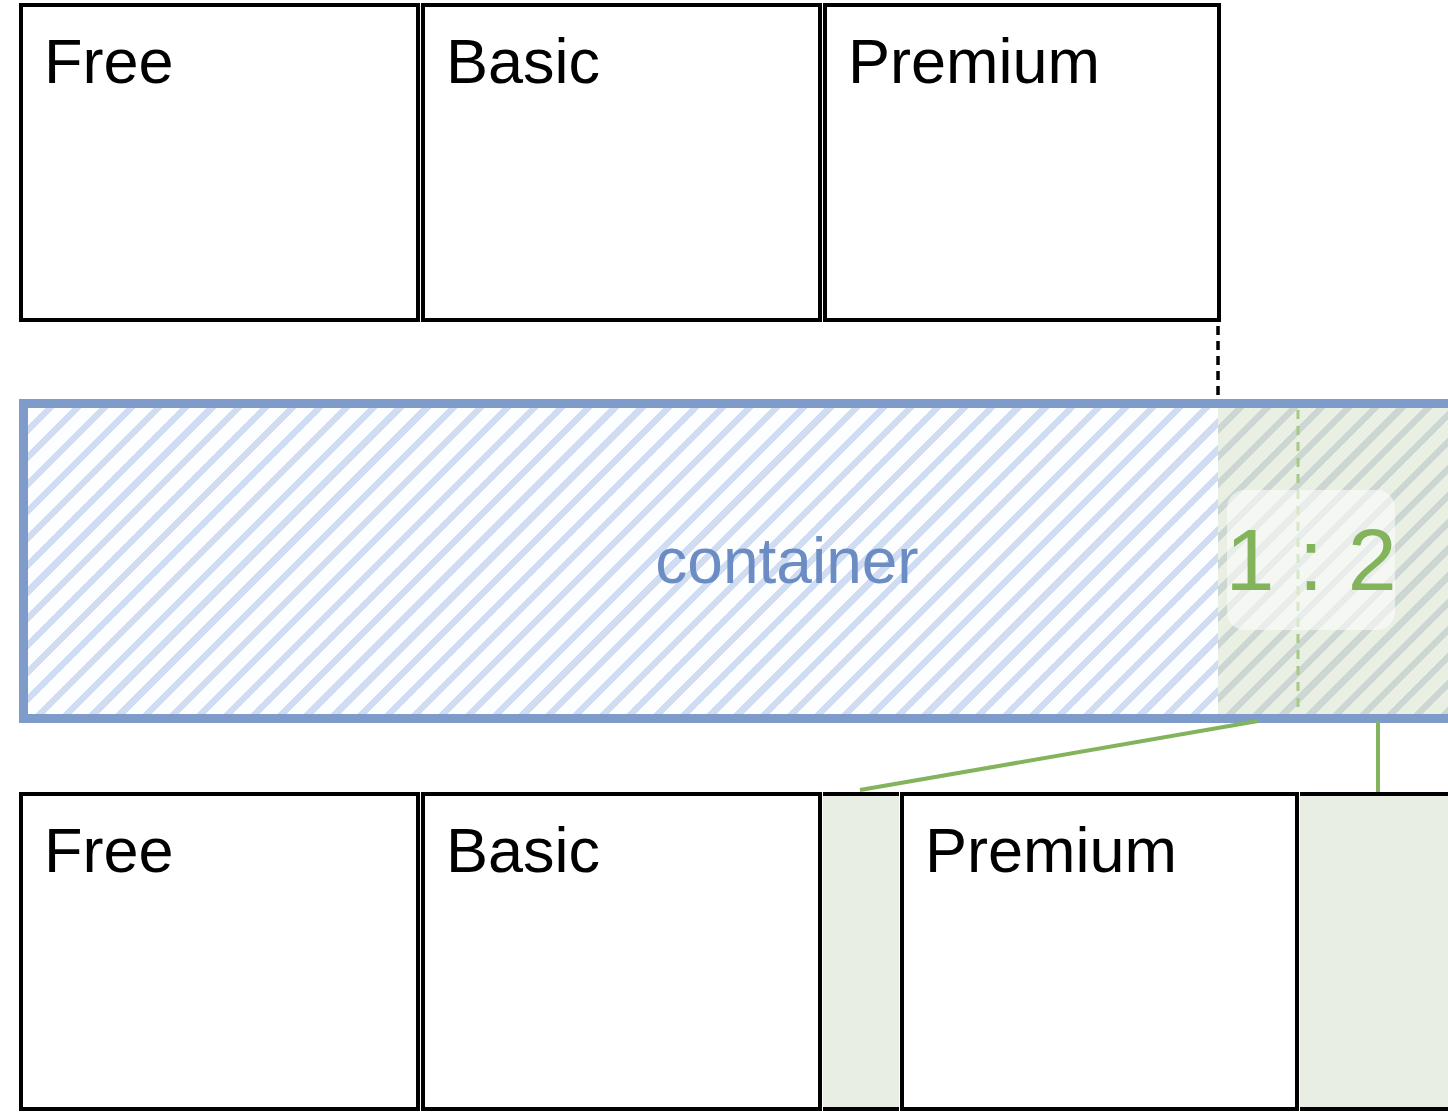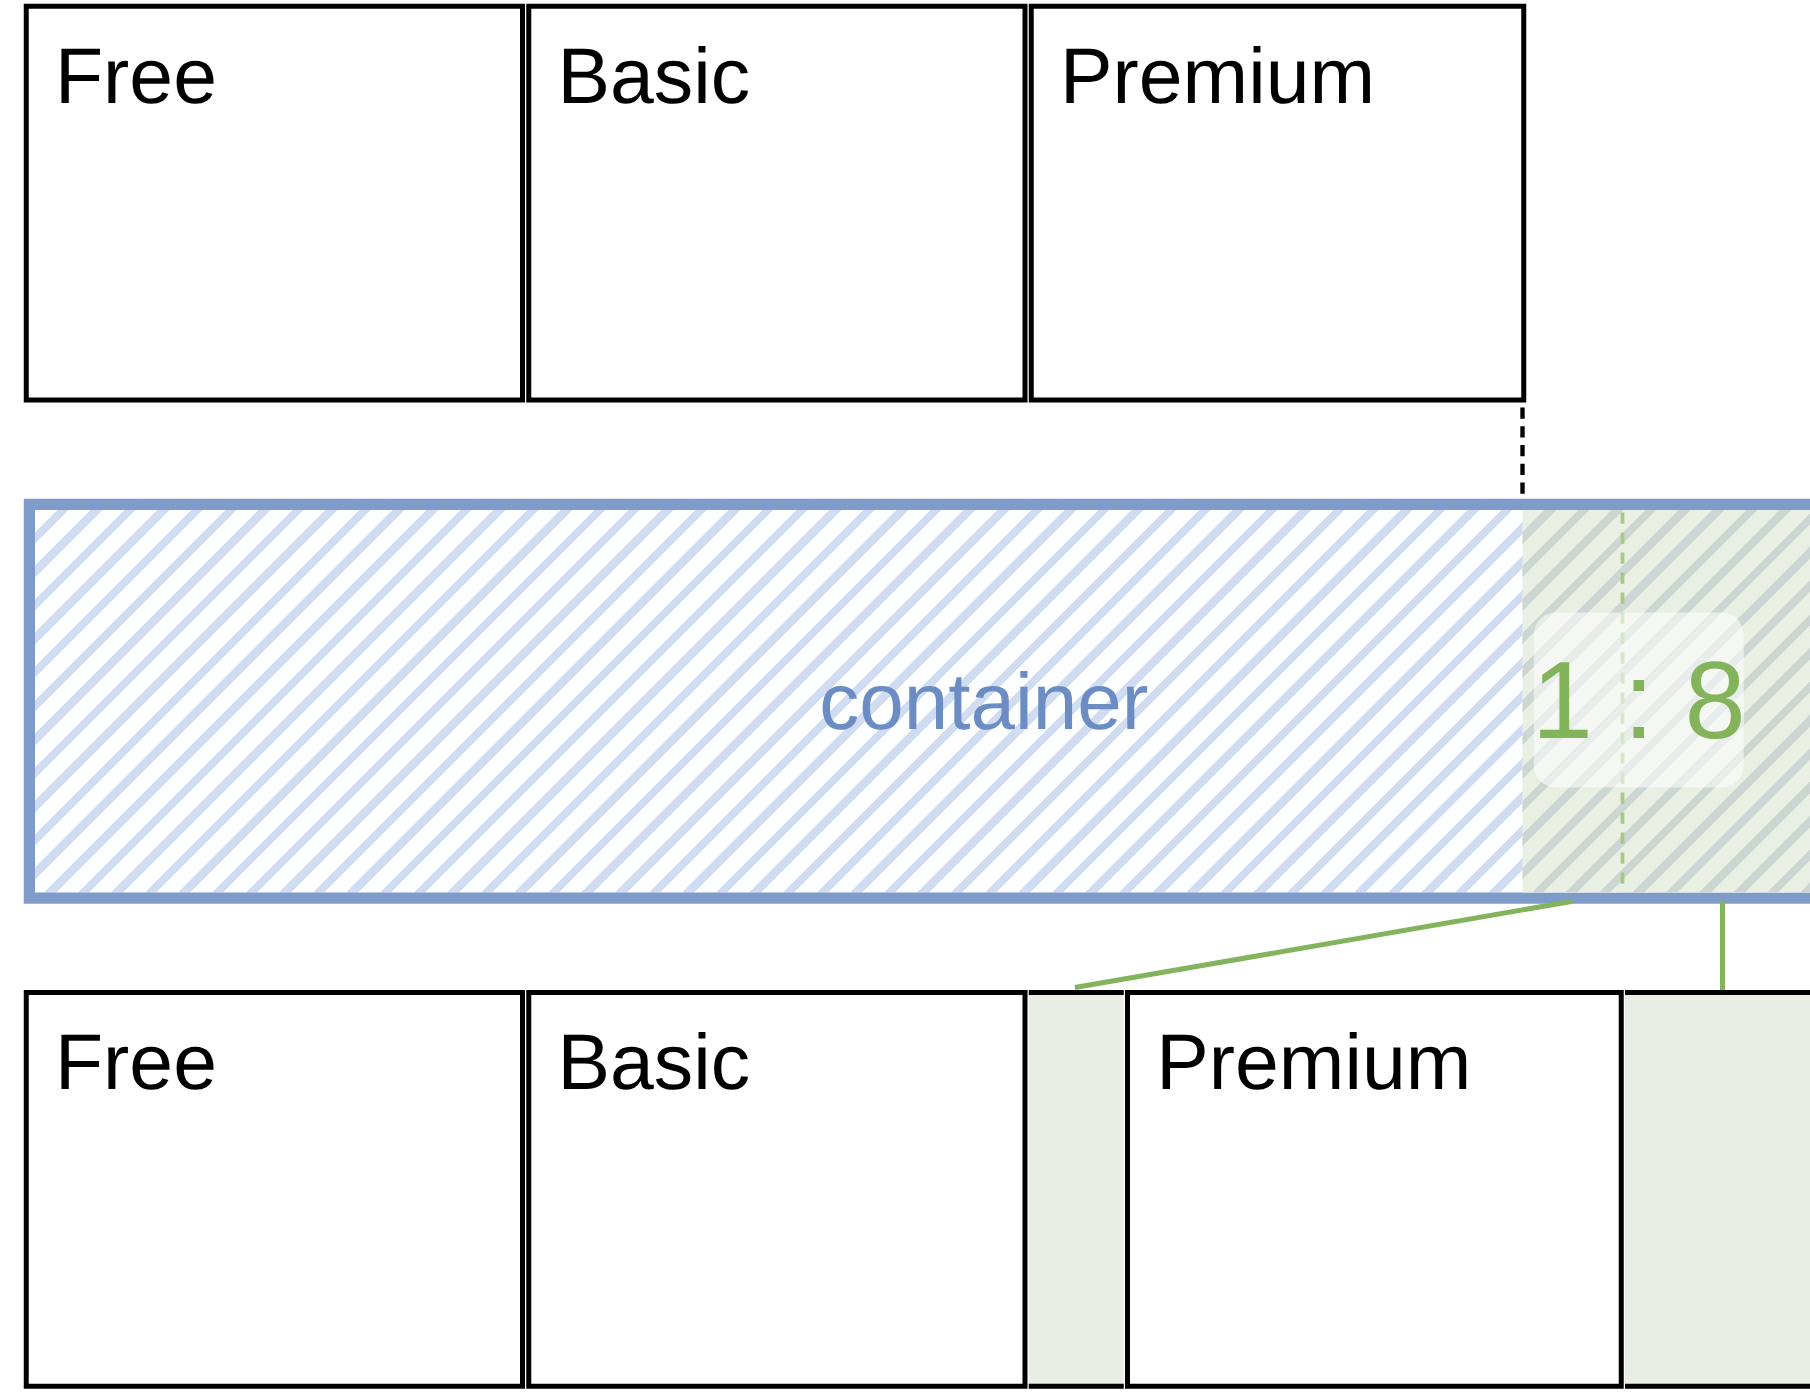--- a/index.html
+++ b/index.html
@@ -165,21 +165,21 @@
   </div>
 
   <svg id="lines">
     <line class="dash-black" x1="1203" y1="326" x2="1203" y2="399"></line>
     <line class="dash-green" x1="1283" y1="410" x2="1283" y2="712"></line>
     <line class="connector" x1="1243" y1="721" x2="845" y2="790"></line>
     <line class="connector" x1="1363" y1="721" x2="1363" y2="793"></line>
   </svg>
 
   <div id="ratio-badge">
-    <span class="ratio-text">1 : 8</span>
+    <span class="ratio-text">1 : 2</span>
   </div>
 
   <div class="row bottom">
     <div class="cell" style="width:401px">
       <span>Free</span>
     </div>
     <div class="cell" style="width:401px">
       <span>Basic</span>
     </div>
     <div class="gap-cell" style="width:76px"></div>

